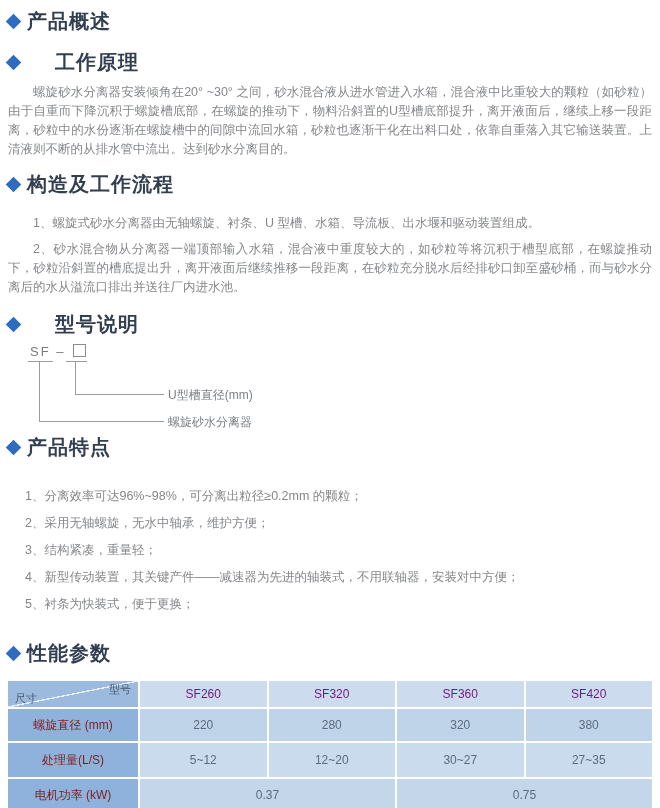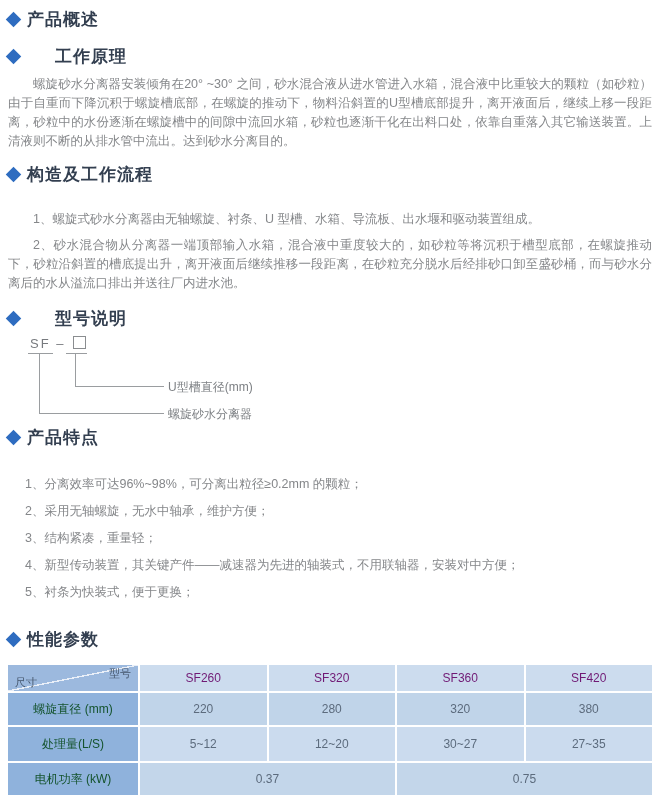--- a/index.html
+++ b/index.html
@@ -7,21 +7,21 @@
     position:relative;
     width:660px;height:808px;
     overflow:hidden;
     background:#ffffff;
     font-family:"Liberation Sans","DejaVu Sans",sans-serif;
   }
   
   .sec-head{
     display:flex;align-items:center;gap:8px;
     margin:0 0 0 8px;
-    font-size:17px;font-weight:bold;color:#333f50;
+    font-size:20px;font-weight:bold;color:#333f50;
     letter-spacing:1px;
   }
   .diamond{
     width:11px;height:11px;background:#2e6cc0;
     transform:rotate(45deg);flex:0 0 auto;
   }
   
   .para{
     margin:7px 8px 0 8px;
     font-size:12.5px;color:#85878a;line-height:19px;
@@ -55,38 +55,38 @@
   .spec-table{
     display:grid;
     grid-template-columns:130px 1fr 1fr 1fr 1fr;
     grid-template-rows:26px 32px 34px 32px 29px;
     gap:2px;
     margin:14px 8px 0 8px;
     background:#ffffff;
     font-size:12px;
   }
   .cell{display:flex;align-items:center;justify-content:center;color:#5c6b7d;}
-  .cell.label{background:#8fb2dc;color:#14532d;}
+  .cell.label{background:#8fb2dc;color:#7f1d1d;}
   .cell.head{background:#ccdcee;color:#701a75;}
   .cell.corner{
     position:relative;background:#9cb9de;
     background-image:linear-gradient(to bottom right,
       transparent calc(50% - 0.6px),
       #e9eff8 calc(50% - 0.6px),
       #e9eff8 calc(50% + 0.6px),
       transparent calc(50% + 0.6px));
   }
   .corner-top{position:absolute;top:1px;right:7px;font-size:11px;color:#44556b;}
   .corner-bottom{position:absolute;bottom:1px;left:7px;font-size:11px;color:#44556b;}
   .r1{background:#c0d4e9;}
   .r2{background:#cbdbee;}
   .r3{background:#c3d6ea;}
   .span2{grid-column:span 2;}
   
-  .mt14{margin-top:14px;gap:36px;} .mt12{margin-top:12px;} .mt16{margin-top:28px;} .mt10{margin-top:24px;} .first{margin-top:8px;}
+  .mt14{margin-top:14px;gap:36px;} .mt12{margin-top:12px;} .mt16{margin-top:28px;} .mt10{margin-top:16px;} .first{margin-top:8px;}
 </style>
 </head>
 <body>
 
 <div class="page">
 
   <div class="sec-head first">
     <span class="diamond"></span>
     <span>产品概述</span>
   </div>

